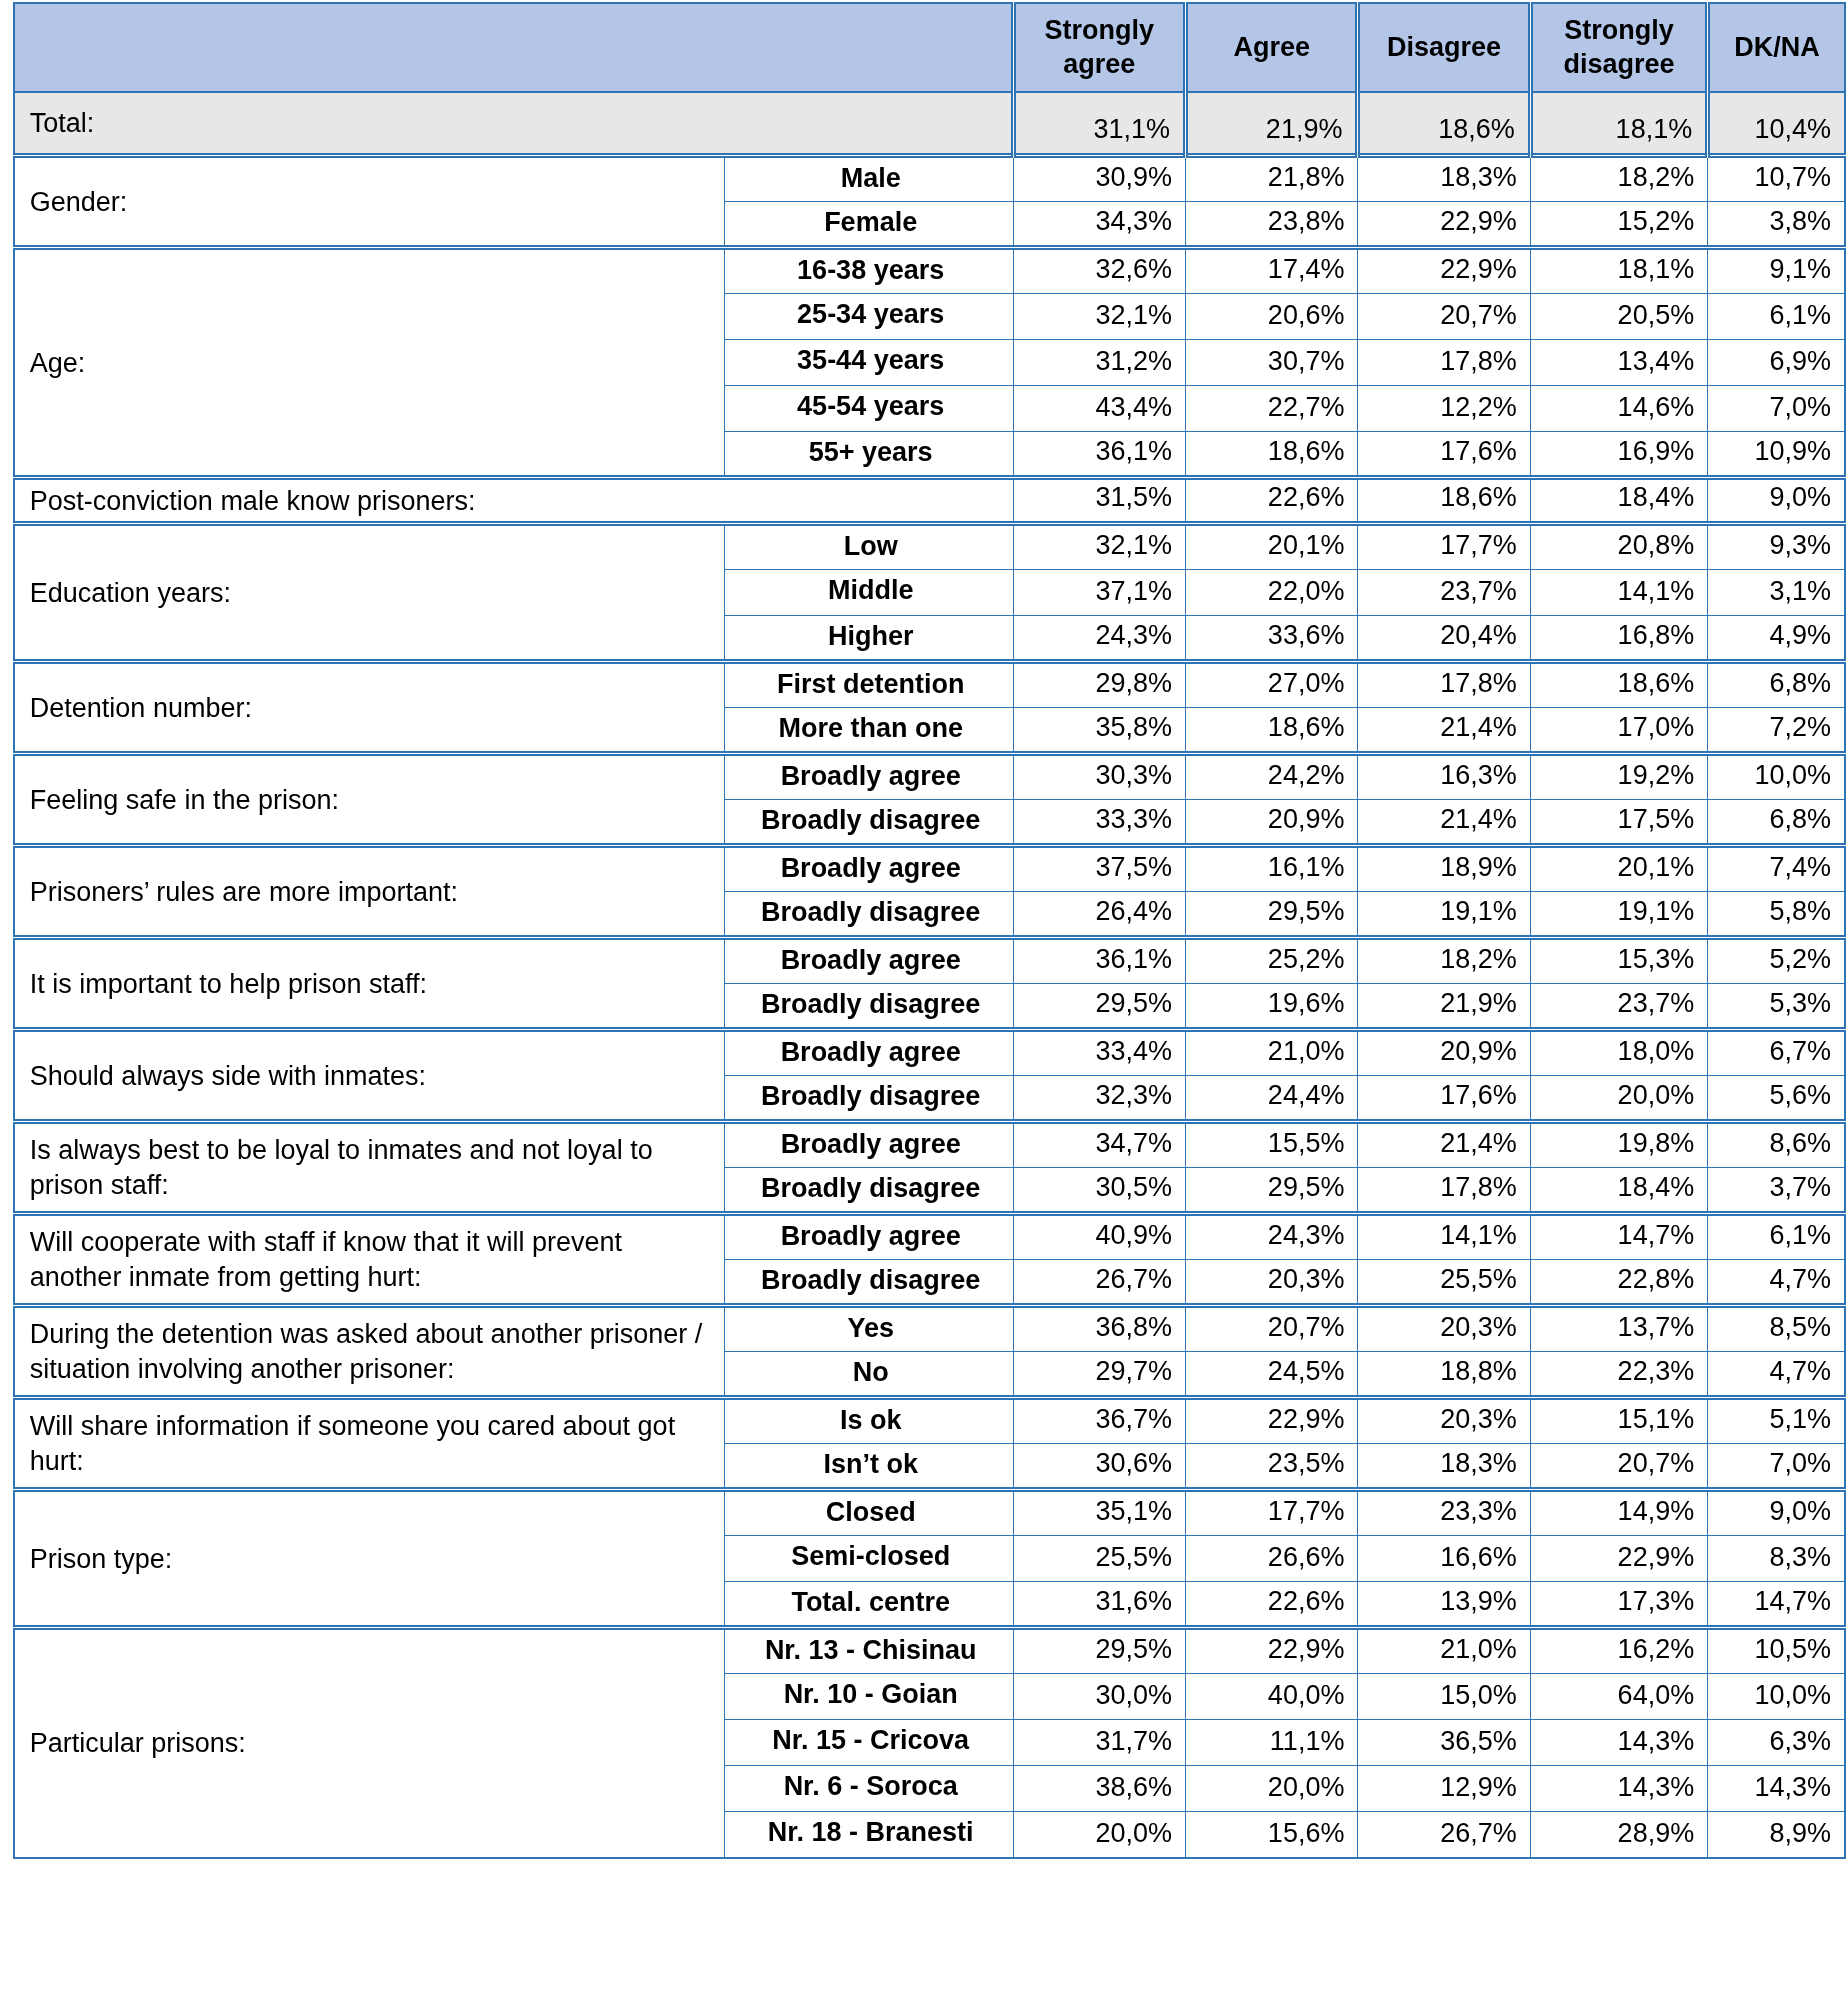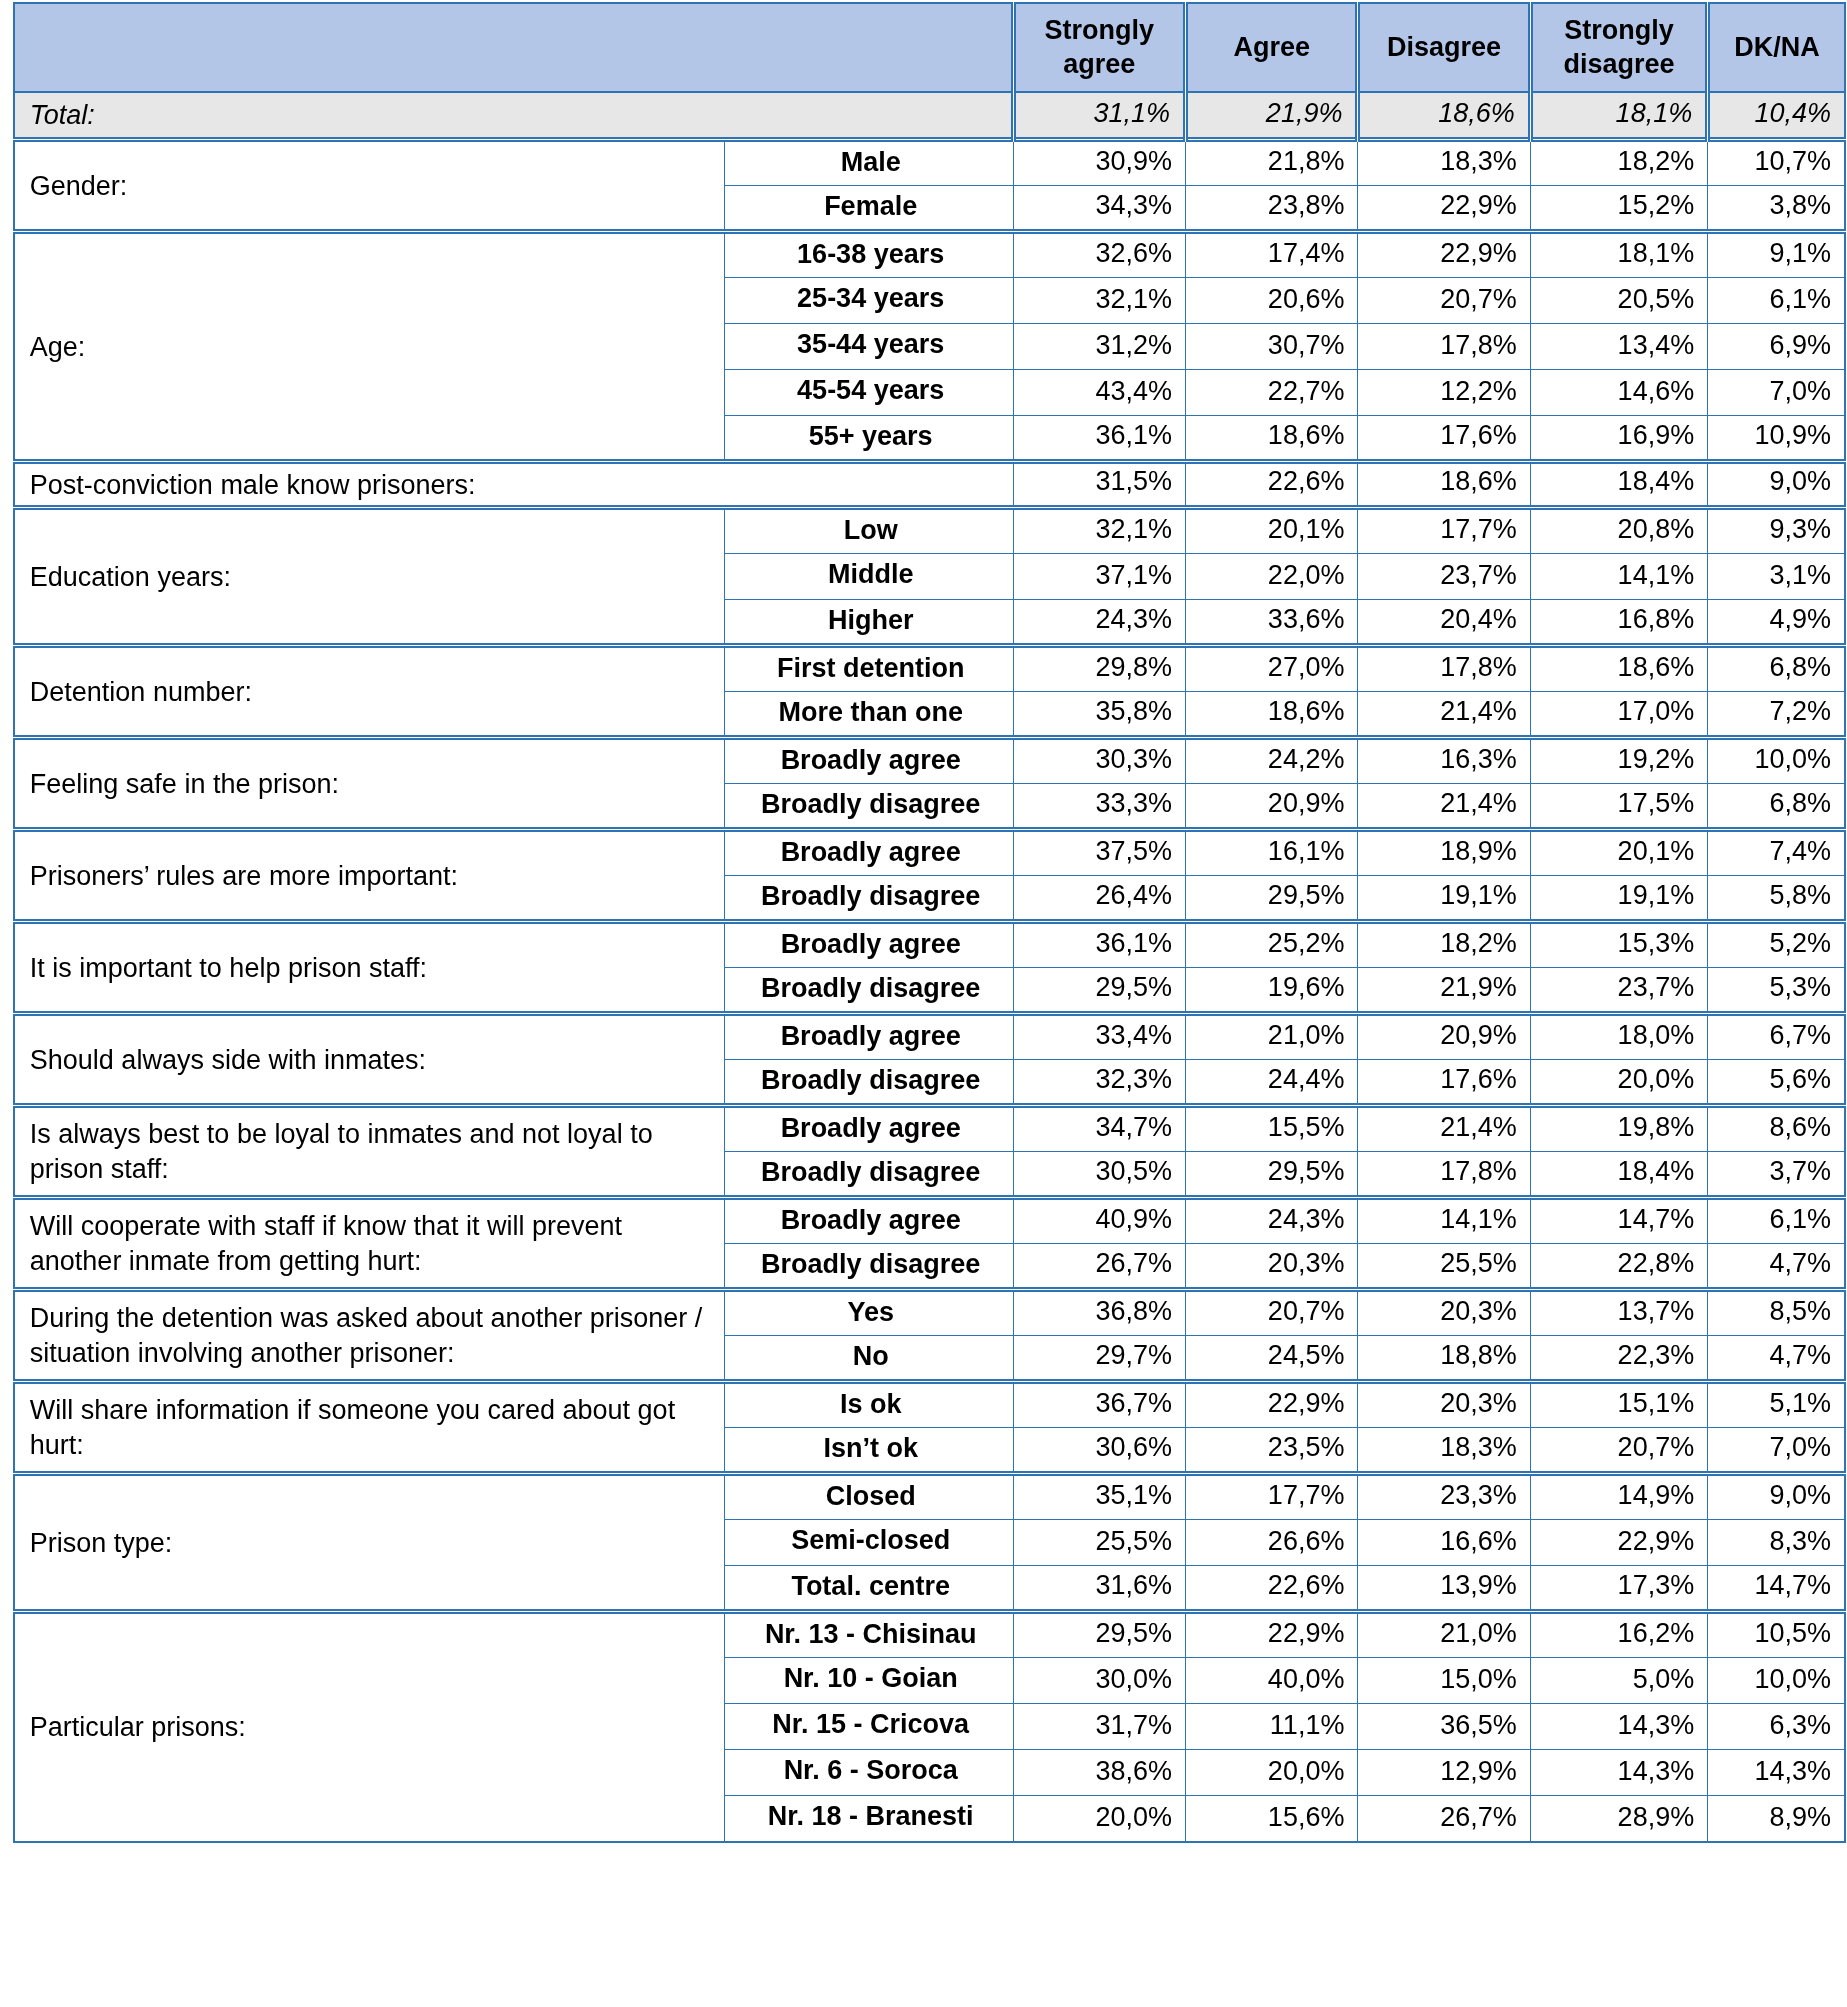--- a/index.html
+++ b/index.html
@@ -34,21 +34,21 @@
   tbody td{height:46px;}
   .cell-group{
     vertical-align:middle;text-align:left;padding:1.8px 9.2px 1.8px 14.8px;
   }
   .cell-sub{
     vertical-align:top;text-align:center;padding:2.8px 7.4px 0 11px;font-weight:bold;
   }
   .cell-val{
     vertical-align:bottom;text-align:right;padding:0 13px 6.5px 3.7px;
   }
-  tr.total-row td{background:var(--total-bg);height:48px;font-style:italic;}
+  tr.total-row td{background:var(--total-bg);height:64px;}
   tr.total-row .cell-val{border-left:5.5px double var(--border);}
   tr.group-start > td{border-top:5.5px double var(--border);}
 </style>
 </head>
 <body>
 
 <table>
   <colgroup>
     <col style="width:709px">
     <col style="width:288px">
@@ -353,21 +353,21 @@
         <td class="cell-val">22,9%</td>
         <td class="cell-val">21,0%</td>
         <td class="cell-val">16,2%</td>
         <td class="cell-val">10,5%</td>
       </tr>
       <tr>
         <td class="cell-sub">Nr. 10 - Goian</td>
         <td class="cell-val">30,0%</td>
         <td class="cell-val">40,0%</td>
         <td class="cell-val">15,0%</td>
-        <td class="cell-val">5,0%</td>
+        <td class="cell-val">64,0%</td>
         <td class="cell-val">10,0%</td>
       </tr>
       <tr>
         <td class="cell-sub">Nr. 15 - Cricova</td>
         <td class="cell-val">31,7%</td>
         <td class="cell-val">11,1%</td>
         <td class="cell-val">36,5%</td>
         <td class="cell-val">14,3%</td>
         <td class="cell-val">6,3%</td>
       </tr>

